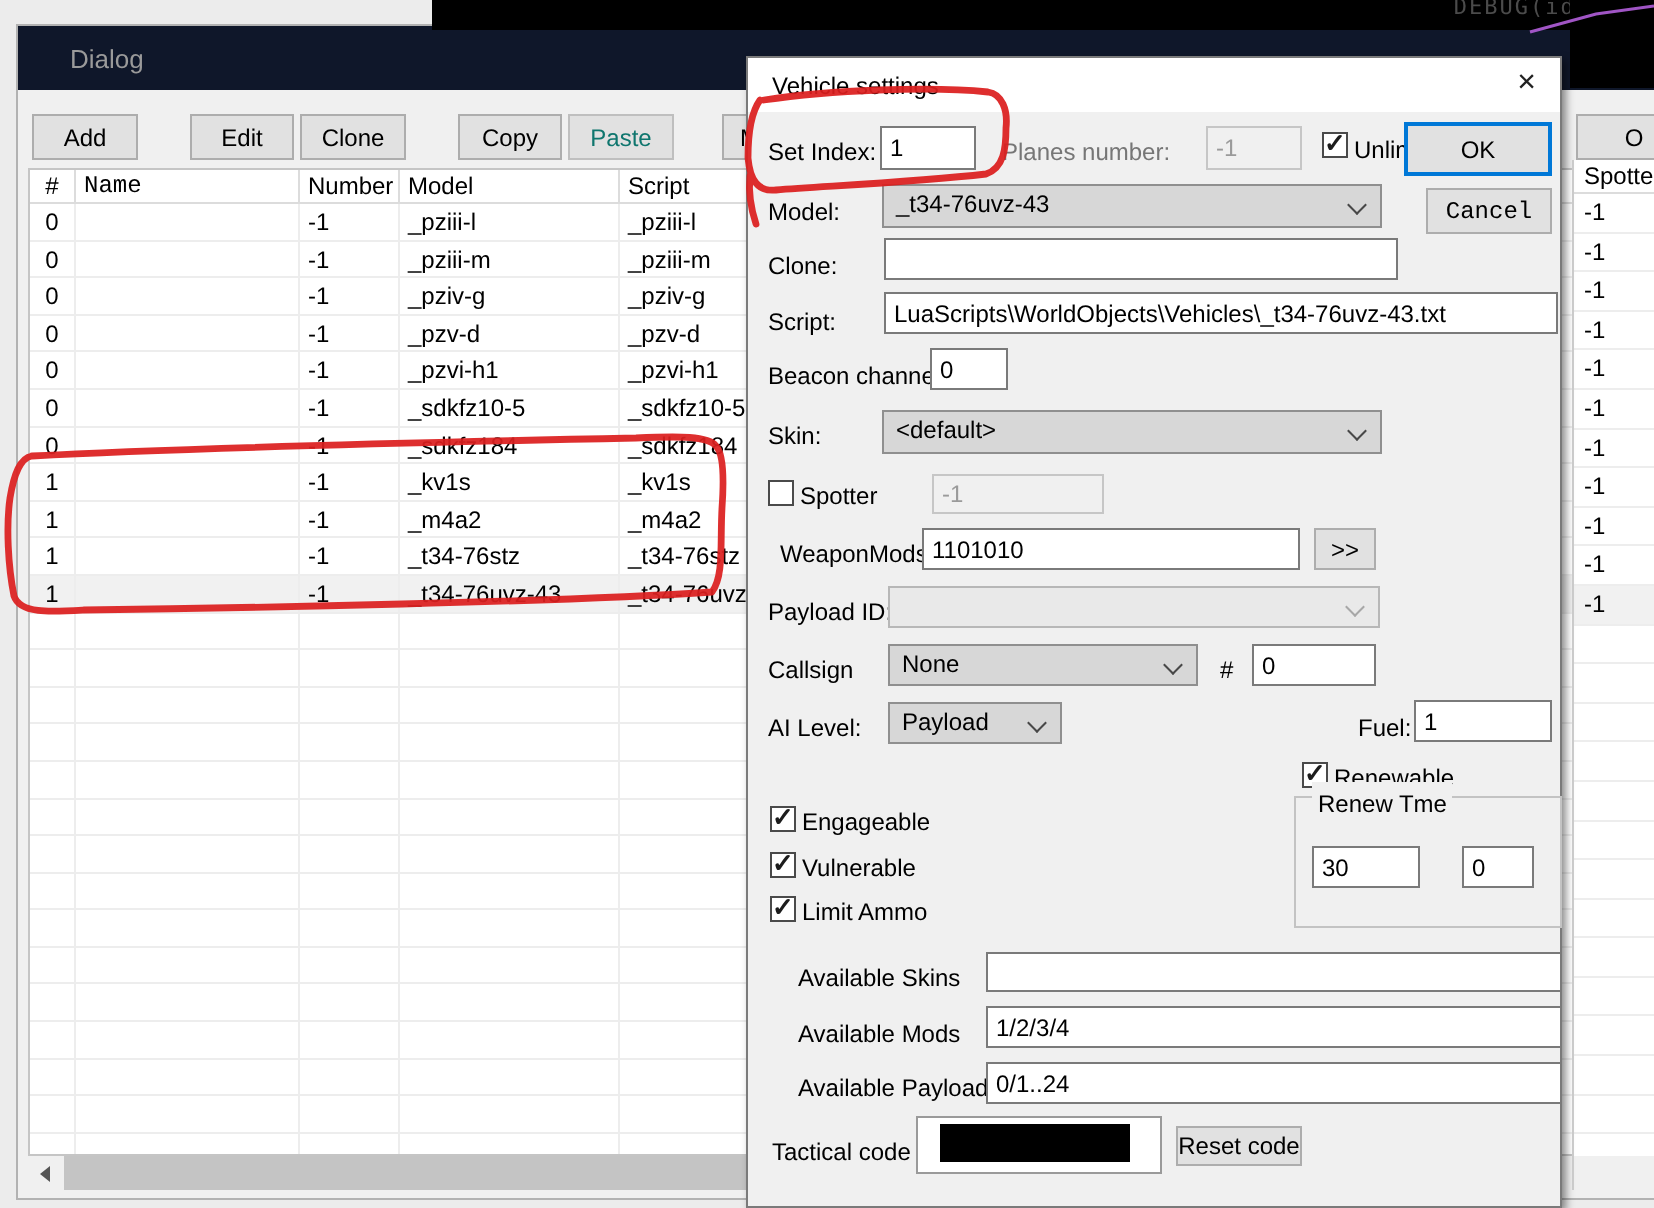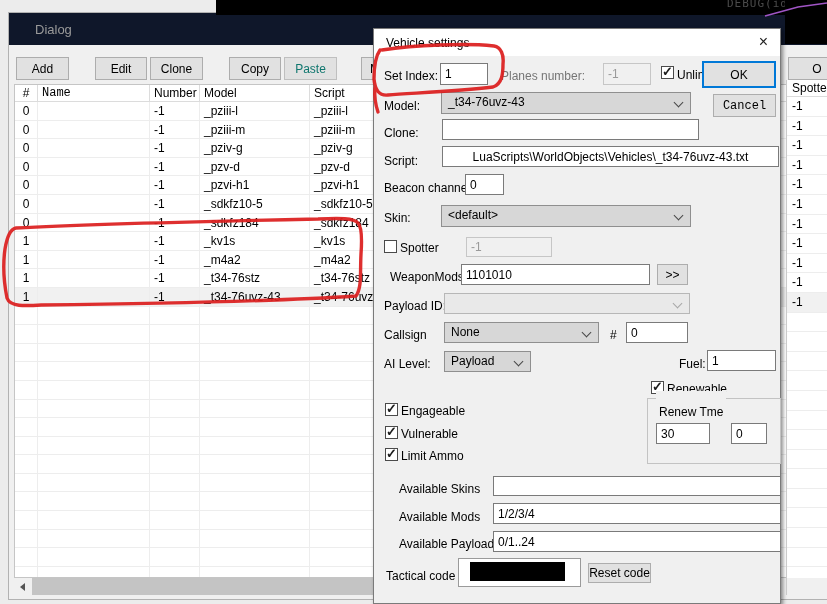--- a/index.html
+++ b/index.html
@@ -65,21 +65,21 @@
   .combo{position:absolute;background:#d7d7d7;border:1px solid #8f8f8f;box-sizing:border-box;
          padding-left:6px;overflow:hidden;white-space:nowrap;}
   .combo .val{line-height:19px;font-size:12px;}
   .combo.disabled{background:#e9e9e9;border-color:#b7b7b7;color:#9a9a9a;}
   .chev{position:absolute;right:8px;top:6px;width:6px;height:6px;border-right:1.4px solid #484848;
         border-bottom:1.4px solid #484848;transform:rotate(45deg);}
   .combo.disabled .chev{border-color:#a7a7a7;}
   .cb{position:absolute;width:13px;height:13px;background:#fff;border:1px solid #4a4a4a;box-sizing:border-box;}
   .cb.checked::after{content:"\2713";position:absolute;left:0px;top:-3px;font-size:13px;font-weight:bold;color:#1c1c1c;}
   .gb{position:absolute;border:1px solid #c3c3c3;box-sizing:border-box;}
-  .gb-label{position:absolute;top:-8px;left:8px;background:#f0f0f0;padding:14px 3px;font-size:12px;}
+  .gb-label{position:absolute;top:-8px;left:8px;background:#f0f0f0;padding:4px 3px;font-size:12px;}
   .tac-box{position:absolute;border:1px solid #9a9a9a;background:#fff;}
   .tac-black{position:absolute;left:11px;top:3px;width:95px;height:19px;background:#000;}
 
   svg.overlay{position:absolute;left:0;top:0;pointer-events:none;}
 </style>
 </head>
 <body>
 
 <div class="canvas">
 
@@ -373,21 +373,21 @@
 
     <span class="lbl" style="left:10px;top:70px;">Model:</span>
     <div class="combo" style="left:67px;top:63px;width:250px;height:22px;">
       <span class="val">_t34-76uvz-43</span><span class="chev"></span>
     </div>
 
     <span class="lbl" style="left:10px;top:97px;">Clone:</span>
     <input class="txt" style="left: 68px; top: 90px; width: 257px; height: 21px;" value="">
 
     <span class="lbl" style="left:10px;top:125px;">Script:</span>
-    <input class="txt" style="left: 68px; top: 117px; width: 337px; height: 21px; text-align: center;" value="LuaScripts\WorldObjects\Vehicles\_t34-76uvz-43.txt">
+    <input class="txt" style="left: 68px; top: 117px; width: 337px; height: 21px;" value="LuaScripts\WorldObjects\Vehicles\_t34-76uvz-43.txt">
 
     <span class="lbl" style="left:10px;top:152px;">Beacon channel</span>
     <input class="txt" style="left: 91px; top: 145px; width: 39px; height: 21px;" value="0">
 
     <span class="lbl" style="left:10px;top:182px;">Skin:</span>
     <div class="combo" style="left:67px;top:176px;width:250px;height:22px;">
       <span class="val">&lt;default&gt;</span><span class="chev"></span>
     </div>
 
     <span class="cb" style="left:10px;top:211px;"></span>

